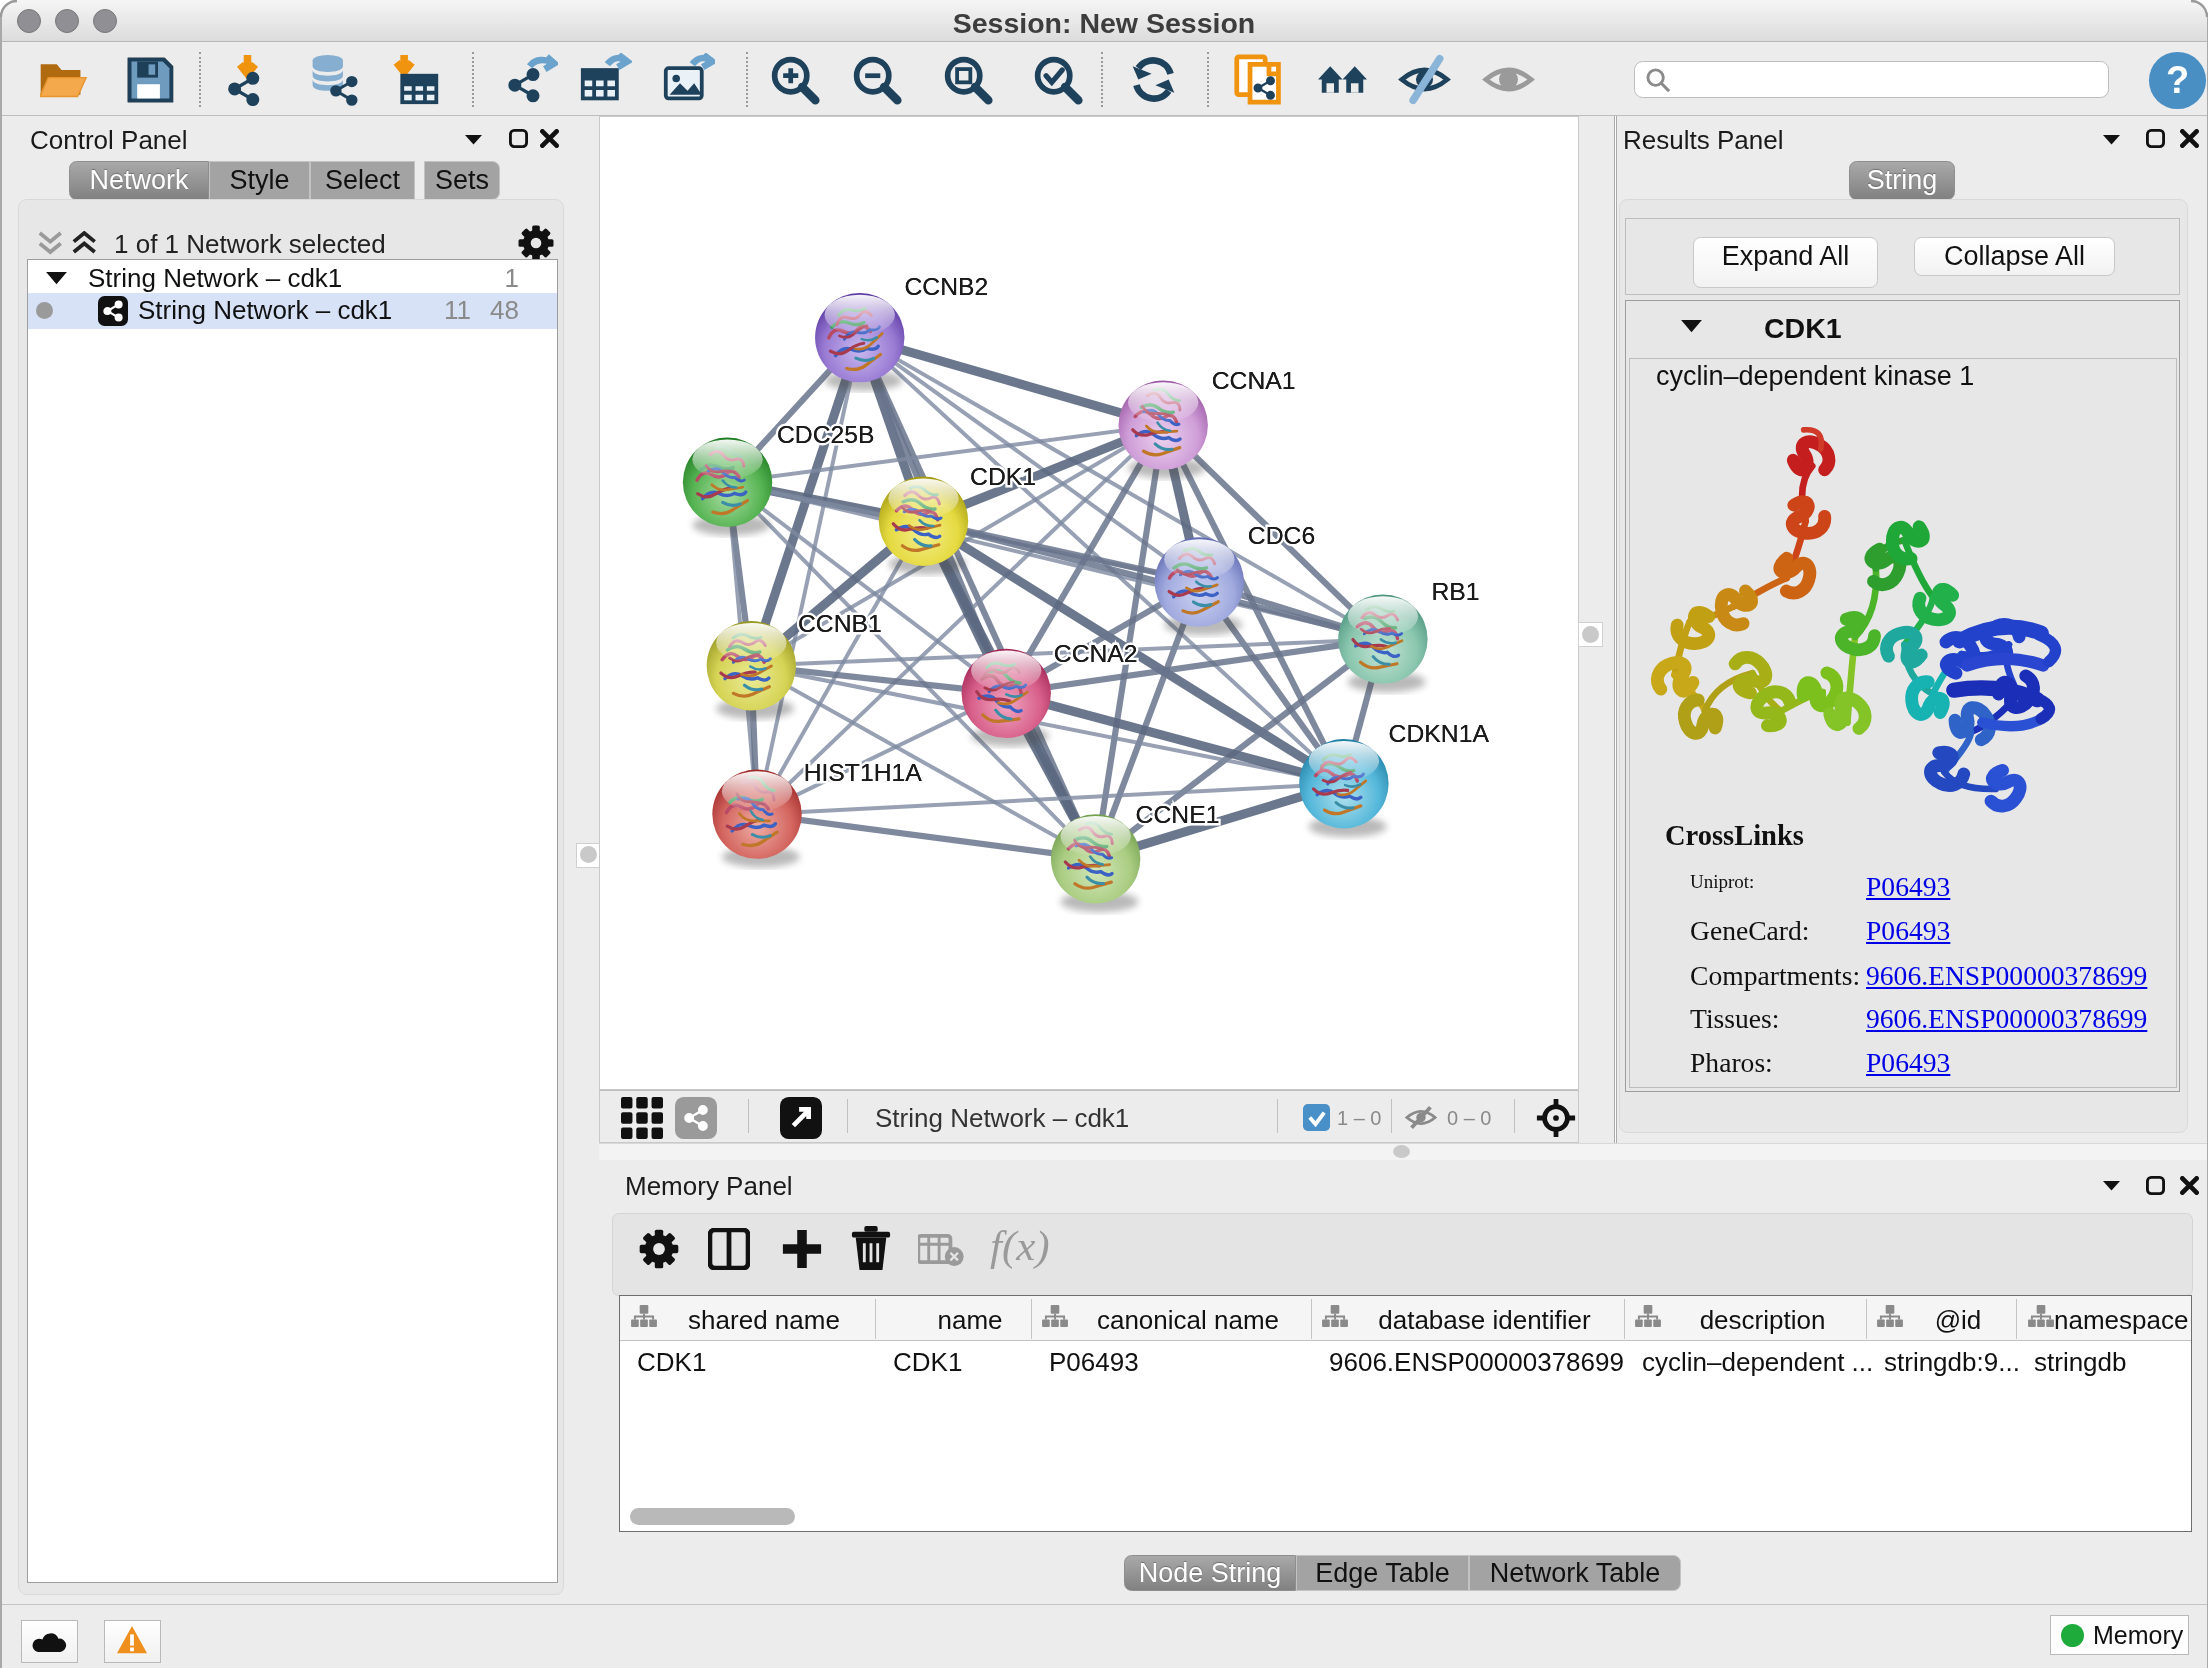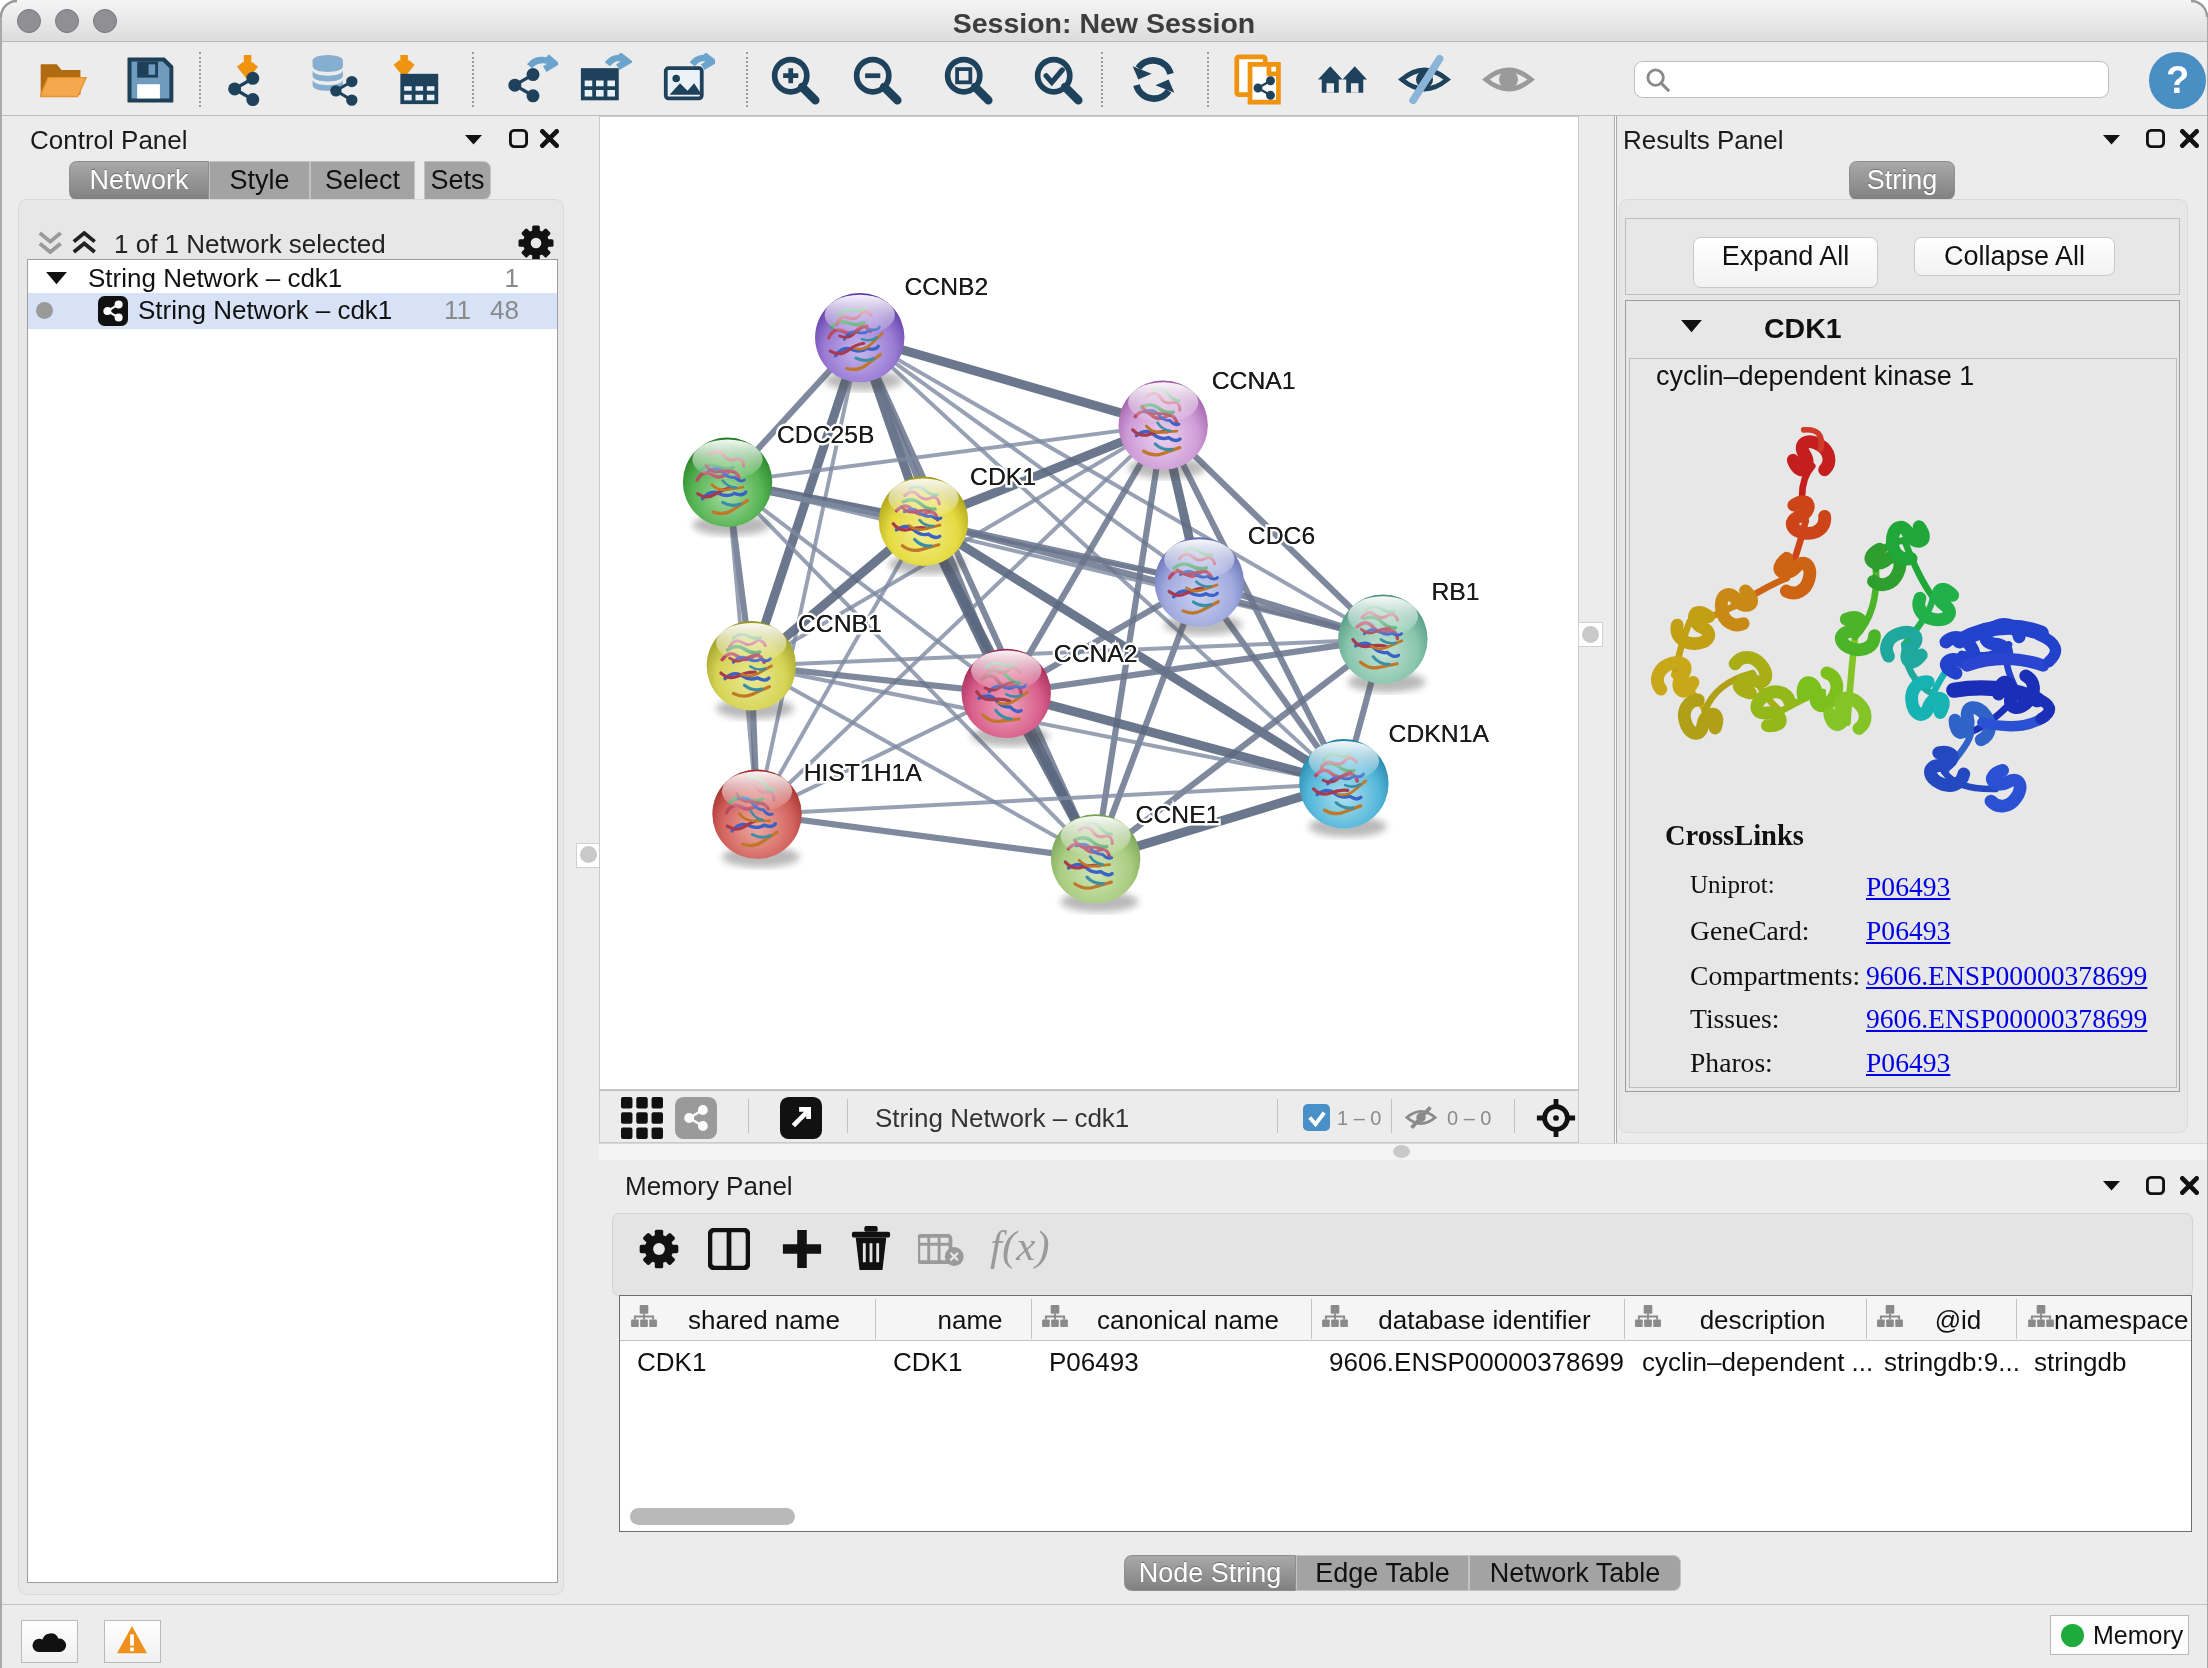--- a/index.html
+++ b/index.html
@@ -178,21 +178,21 @@
   </svg>
 <svg class="abs" style="left:509px;top:129px" width="19" height="19" viewBox="0 0 20 20">
     <rect x="1.5" y="1.5" width="17" height="17" rx="4" fill="none" stroke="#111" stroke-width="3"></rect>
   </svg>
 <svg class="abs" style="left:540px;top:129px" width="19" height="19" viewBox="0 0 20 20">
     <path d="M2.5 2.5 L17.5 17.5 M17.5 2.5 L2.5 17.5" stroke="#111" stroke-width="5" stroke-linecap="round"></path>
   </svg>
 <div class="abs tabbtn tabsel" style="left:69px;top:161px;width:140px;border-radius:7.6px 0 0 7.6px">Network</div>
 <div class="abs tabbtn" style="left:209px;top:161px;width:101px">Style</div>
 <div class="abs tabbtn" style="left:310px;top:161px;width:105px">Select</div>
-<div class="abs tabbtn" style="left:424px;top:161px;width:67px;border-radius:0 7.6px 7.6px 0">Sets</div>
+<div class="abs tabbtn" style="left:424px;top:161px;width:76px;border-radius:0 7.6px 7.6px 0">Sets</div>
 <div class="abs greybox" style="left:18px;top:199px;width:546px;height:1396px"></div>
 <svg class="abs" style="left:36px;top:231px" width="28.5" height="25" viewBox="0 0 30 26">
     <path d="M4 2 l11 9 11-9 M4 13 l11 9 11-9" stroke="#9a9a9a" stroke-width="4" fill="none"></path>
   </svg>
 <svg class="abs" style="left:70px;top:231px" width="28.5" height="25" viewBox="0 0 30 26">
     <path d="M4 11 l11-9 11 9 M4 22 l11-9 11 9" stroke="#222" stroke-width="4" fill="none"></path>
   </svg>
 <div class="abs" style="left:114px;top:229px;width:361px;text-align:left;font-size:26px;color:#222">1 of 1 Network selected</div>
 <svg class="abs" style="left:517px;top:224px" width="38" height="38" viewBox="0 0 40 40">
     <rect x="16.0" y="1.6" width="8.0" height="8.0" rx="1.6" fill="#111" transform="rotate(0 20.0 20.0)"></rect>
@@ -612,21 +612,21 @@
     </g>
     <path d="M360 244 q 44 -24 86 -8" fill="none" stroke="#2342cc" stroke-width="16" stroke-linecap="round"></path>
     <path d="M368 270 q 40 -14 80 0" fill="none" stroke="#2a46d0" stroke-width="13" stroke-linecap="round"></path>
     <path d="M354 296 q 48 -8 88 10" fill="none" stroke="#1a2eb8" stroke-width="16" stroke-linecap="round"></path>
     <path d="M384 330 q 42 10 66 -6" fill="none" stroke="#2a50d4" stroke-width="11" stroke-linecap="round"></path>
     <path d="M444 238 q 28 12 10 28" fill="none" stroke="#2342cc" stroke-width="12" stroke-linecap="round"></path>
     <path d="M440 304 q 26 10 6 22" fill="none" stroke="#1a2eb8" stroke-width="12" stroke-linecap="round"></path>
     <path d="M196 22 q 22 -2 18 20" fill="none" stroke="#d03a28" stroke-width="6" stroke-linecap="round"></path>
   </svg>
 <div class="abs serif" style="left:1665px;top:820px;font-size:28.5px;font-weight:bold;color:#111">CrossLinks</div>
-<div class="abs serif" style="left:1690px;top:871px;font-size:25px;color:#111">Uniprot:</div>
+<div class="abs serif" style="left:1690px;top:871px;font-size:19px;color:#111">Uniprot:</div>
 <div class="abs serif" style="left:1866px;top:871px;font-size:27.6px"><a class="lnk">P06493</a></div>
 <div class="abs serif" style="left:1690px;top:915px;font-size:27.6px;color:#111">GeneCard:</div>
 <div class="abs serif" style="left:1866px;top:915px;font-size:27.6px"><a class="lnk">P06493</a></div>
 <div class="abs serif" style="left:1690px;top:960px;font-size:27.6px;color:#111">Compartments:</div>
 <div class="abs serif" style="left:1866px;top:960px;font-size:27.6px"><a class="lnk">9606.ENSP00000378699</a></div>
 <div class="abs serif" style="left:1690px;top:1003px;font-size:27.6px;color:#111">Tissues:</div>
 <div class="abs serif" style="left:1866px;top:1003px;font-size:27.6px"><a class="lnk">9606.ENSP00000378699</a></div>
 <div class="abs serif" style="left:1690px;top:1047px;font-size:27.6px;color:#111">Pharos:</div>
 <div class="abs serif" style="left:1866px;top:1047px;font-size:27.6px"><a class="lnk">P06493</a></div>
 <div class="abs" style="left:599px;top:1143px;width:1609px;height:17px;background:#f3f3f3;border-top:1px solid #d8d8d8"></div>

